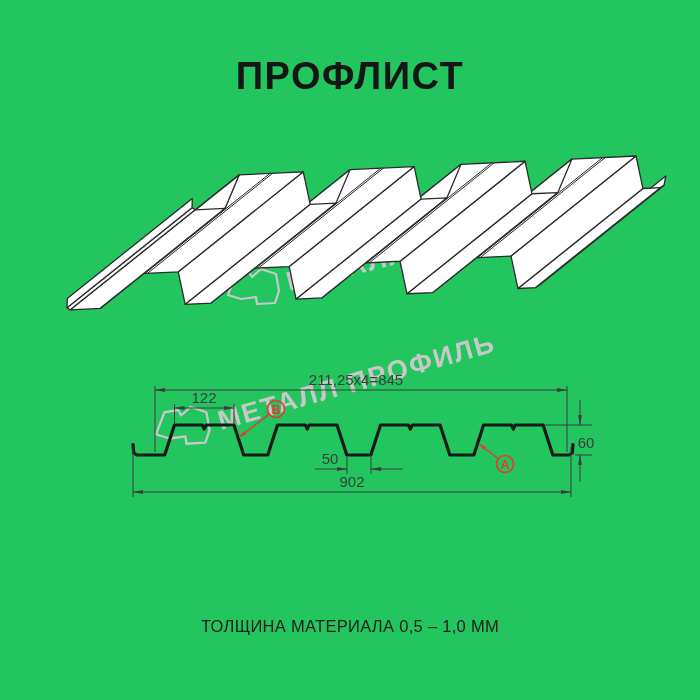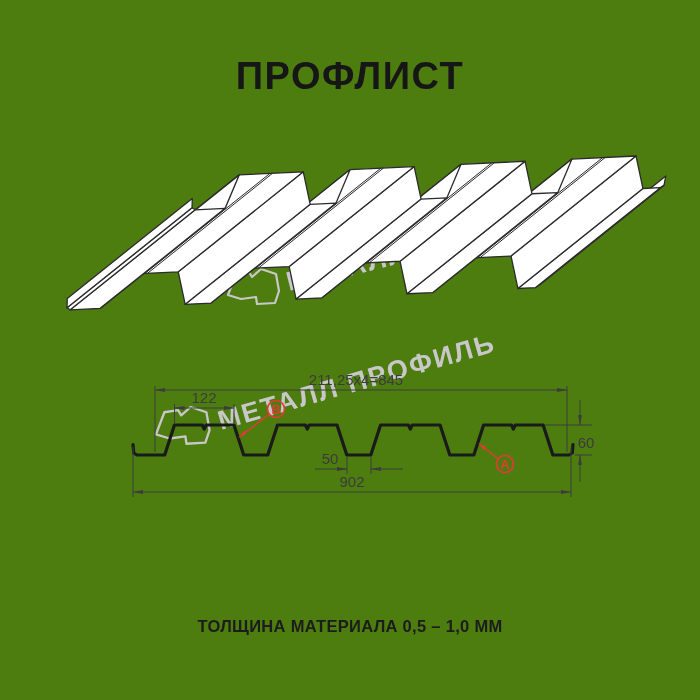--- a/index.html
+++ b/index.html
@@ -1,23 +1,23 @@
 <!DOCTYPE html>
 <html><head>
 <meta charset="utf-8">
 <style>
   html,body{margin:0;padding:0;background:#fff;}
   body{width:700px;height:700px;overflow:hidden;font-family:"Liberation Sans",sans-serif;}
-  .page{position:relative;width:700px;height:700px;background:#4d7c0f;}
+  .page{position:relative;width:700px;height:700px;background:#22c55e;}
   .title{position:absolute;top:55px;left:0;width:100%;text-align:center;
          font-size:38px;font-weight:bold;letter-spacing:1.5px;color:#161616;margin:0;}
   .subtitle{position:absolute;top:102px;left:0;width:100%;text-align:center;
          font-size:17px;font-weight:bold;letter-spacing:.5px;color:#1a1a1a;}
   .caption{position:absolute;top:617px;left:0;width:100%;text-align:center;
-         font-size:16.5px;font-weight:bold;letter-spacing:.3px;color:#1c1c1c;}
+         font-size:16.5px;font-weight:normal;letter-spacing:.3px;color:#1c1c1c;}
   svg.canvas{position:absolute;left:0;top:0;}
 </style>
 </head>
 <body>
 
 <div class="page">
   <h1 class="title">ПРОФЛИСТ</h1>
   <svg id="cv" class="canvas" width="700" height="700" viewBox="0 0 700 700">
       <g>
         <path d="M0,26 L8,5 L21,3 L24,8 L33,0 L48,5 L51,22 L47,34 L29,35 L28,28 L13,30 Z" transform="translate(228,269) scale(1)" fill="none" stroke="#c8c8c8" stroke-width="2.2" stroke-linejoin="round"></path>

